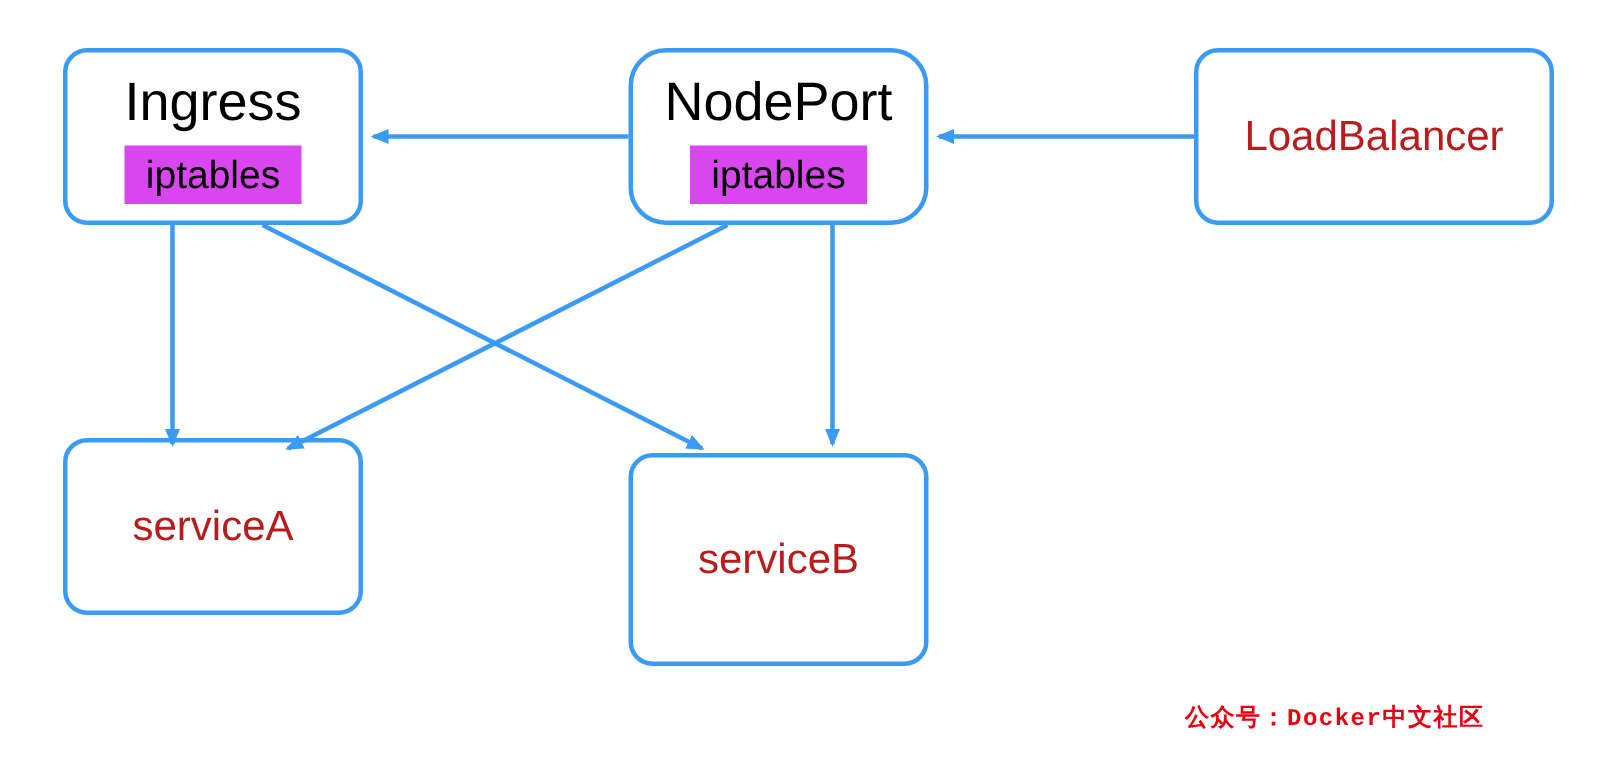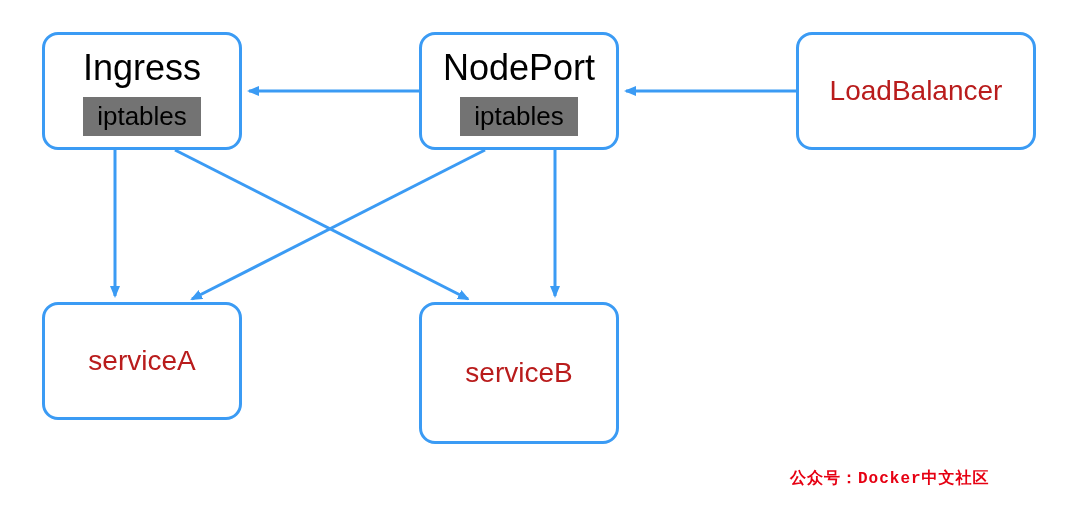--- a/index.html
+++ b/index.html
@@ -24,21 +24,21 @@
     .node-title {
       font-size: 36px;
       color: #000000;
       margin-bottom: 8px;
     }
     .node-title-only {
       font-size: 28px;
       color: #b91c1c;
     }
     .iptables-tag {
-      background: #737373;
+      background: #d946ef;
       color: #000000;
       font-size: 26px;
       padding: 4px 14px;
     }
     .arrow-line {
       position: absolute;
       pointer-events: none;
     }
     .watermark {
       position: absolute;
@@ -50,30 +50,30 @@
     }
   </style>
 </head>
 <body>
 
 <div class="node" style="left:42px; top:32px; width:200px; height:118px;">
   <div class="node-title">Ingress</div>
   <div class="iptables-tag">iptables</div>
 </div>
 
-<div class="node" style="left:419px; top:32px; width:200px; height:118px;">
+<div class="node" style="left:419px; top:32px; width:200px; height:118px;border-radius:25px;">
   <div class="node-title">NodePort</div>
   <div class="iptables-tag">iptables</div>
 </div>
 
 <div class="node" style="left:796px; top:32px; width:240px; height:118px;">
   <div class="node-title-only">LoadBalancer</div>
 </div>
 
-<div class="node" style="left:42px; top:302px; width:200px; height:118px;">
+<div class="node" style="left:42px; top:292px; width:200px; height:118px;">
   <div class="node-title-only">serviceA</div>
 </div>
 
 <div class="node" style="left:419px; top:302px; width:200px; height:142px;">
   <div class="node-title-only">serviceB</div>
 </div>
 
 <svg class="arrow-line" width="1078" height="512" style="left:0; top:0;">
   <defs>
     <marker id="arrowhead" markerWidth="12" markerHeight="10" refX="10" refY="5" orient="auto" markerUnits="userSpaceOnUse">

